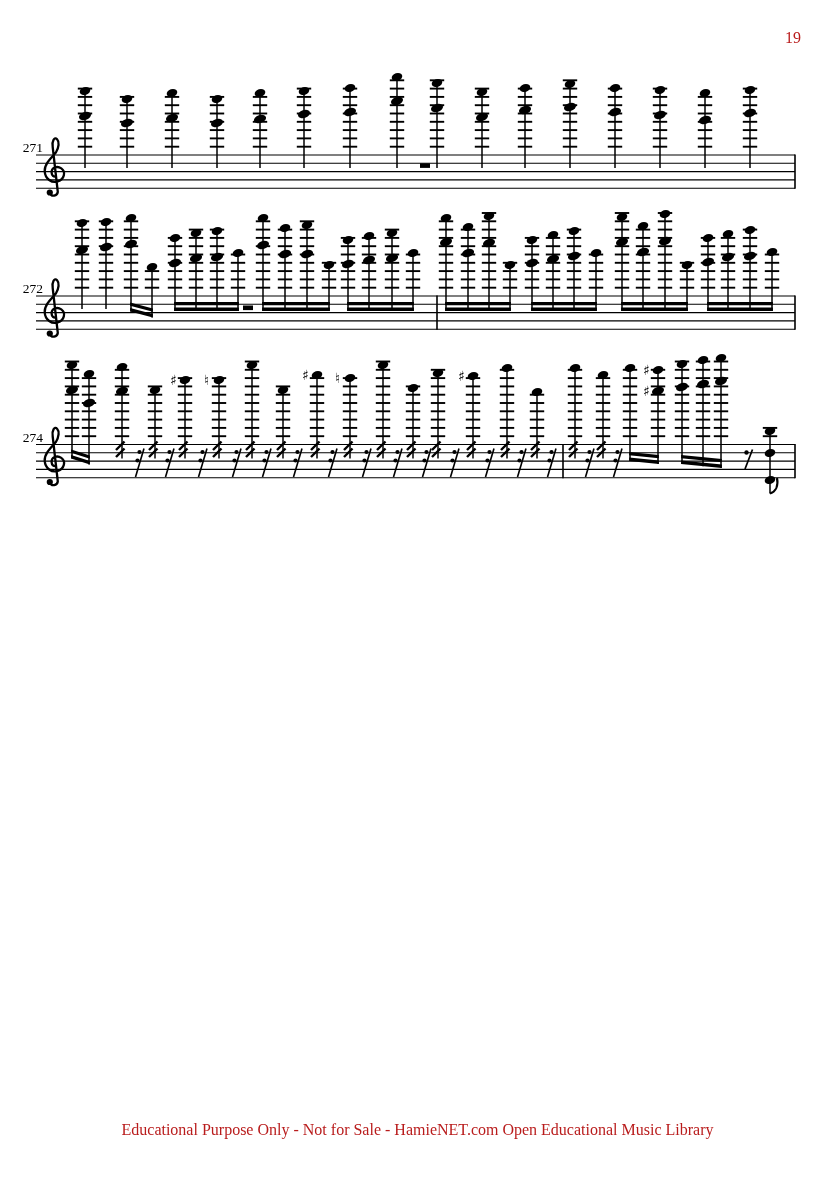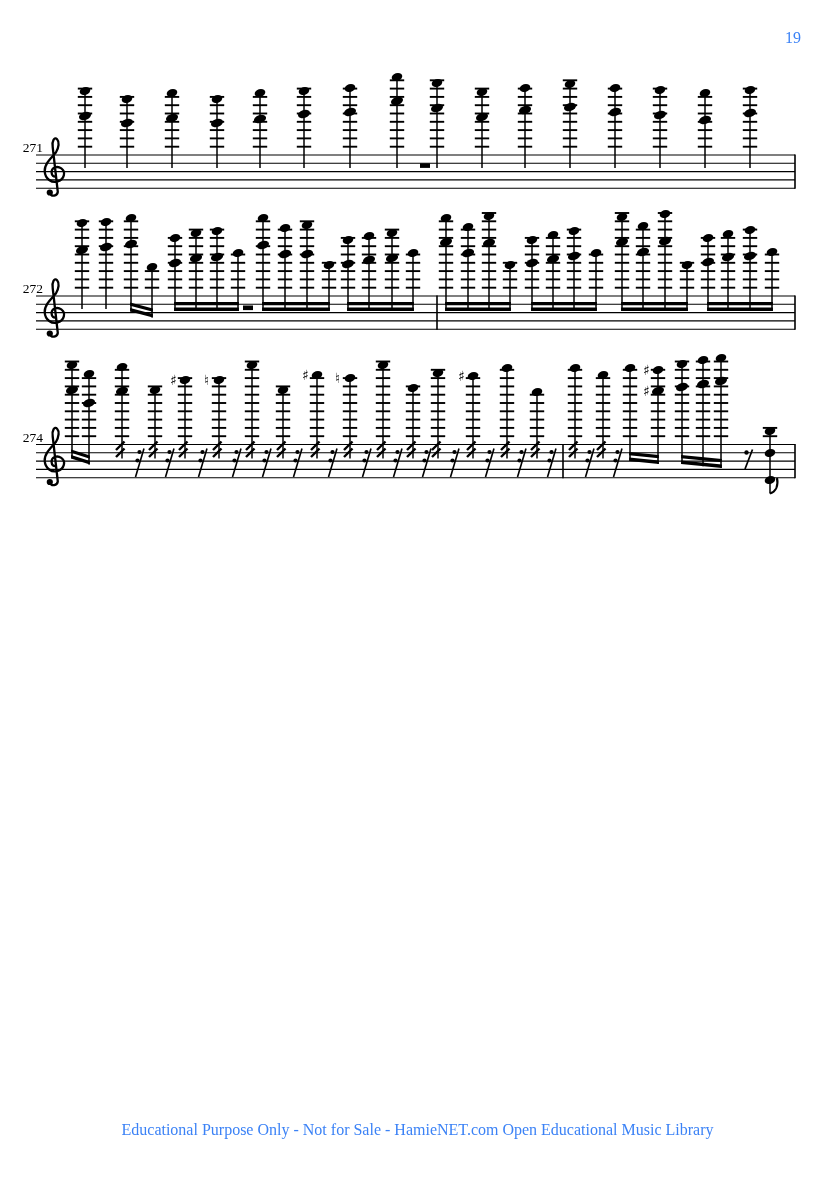--- a/index.html
+++ b/index.html
@@ -1,16 +1,16 @@
 <!DOCTYPE html>
 <html><head>
 <meta charset="utf-8">
 <style>
   html,body{margin:0;padding:0;background:#fff;}
-  .page{position:relative;width:835px;height:1181px;background:#ffffff;color:#3b82f6;
+  .page{position:relative;width:835px;height:1181px;background:#ffffff;color:#b91c1c;
         font-family:"Liberation Serif", serif;overflow:hidden;}
   .page-number{position:absolute;top:29px;right:34px;font-size:16px;}
   .footer{position:absolute;top:1121px;left:0;width:100%;text-align:center;font-size:16px;}
   svg.score{position:absolute;left:0;top:0;}
 </style>
 </head>
 <body>
 
 <div class="page">
   <div class="page-number">19</div>

